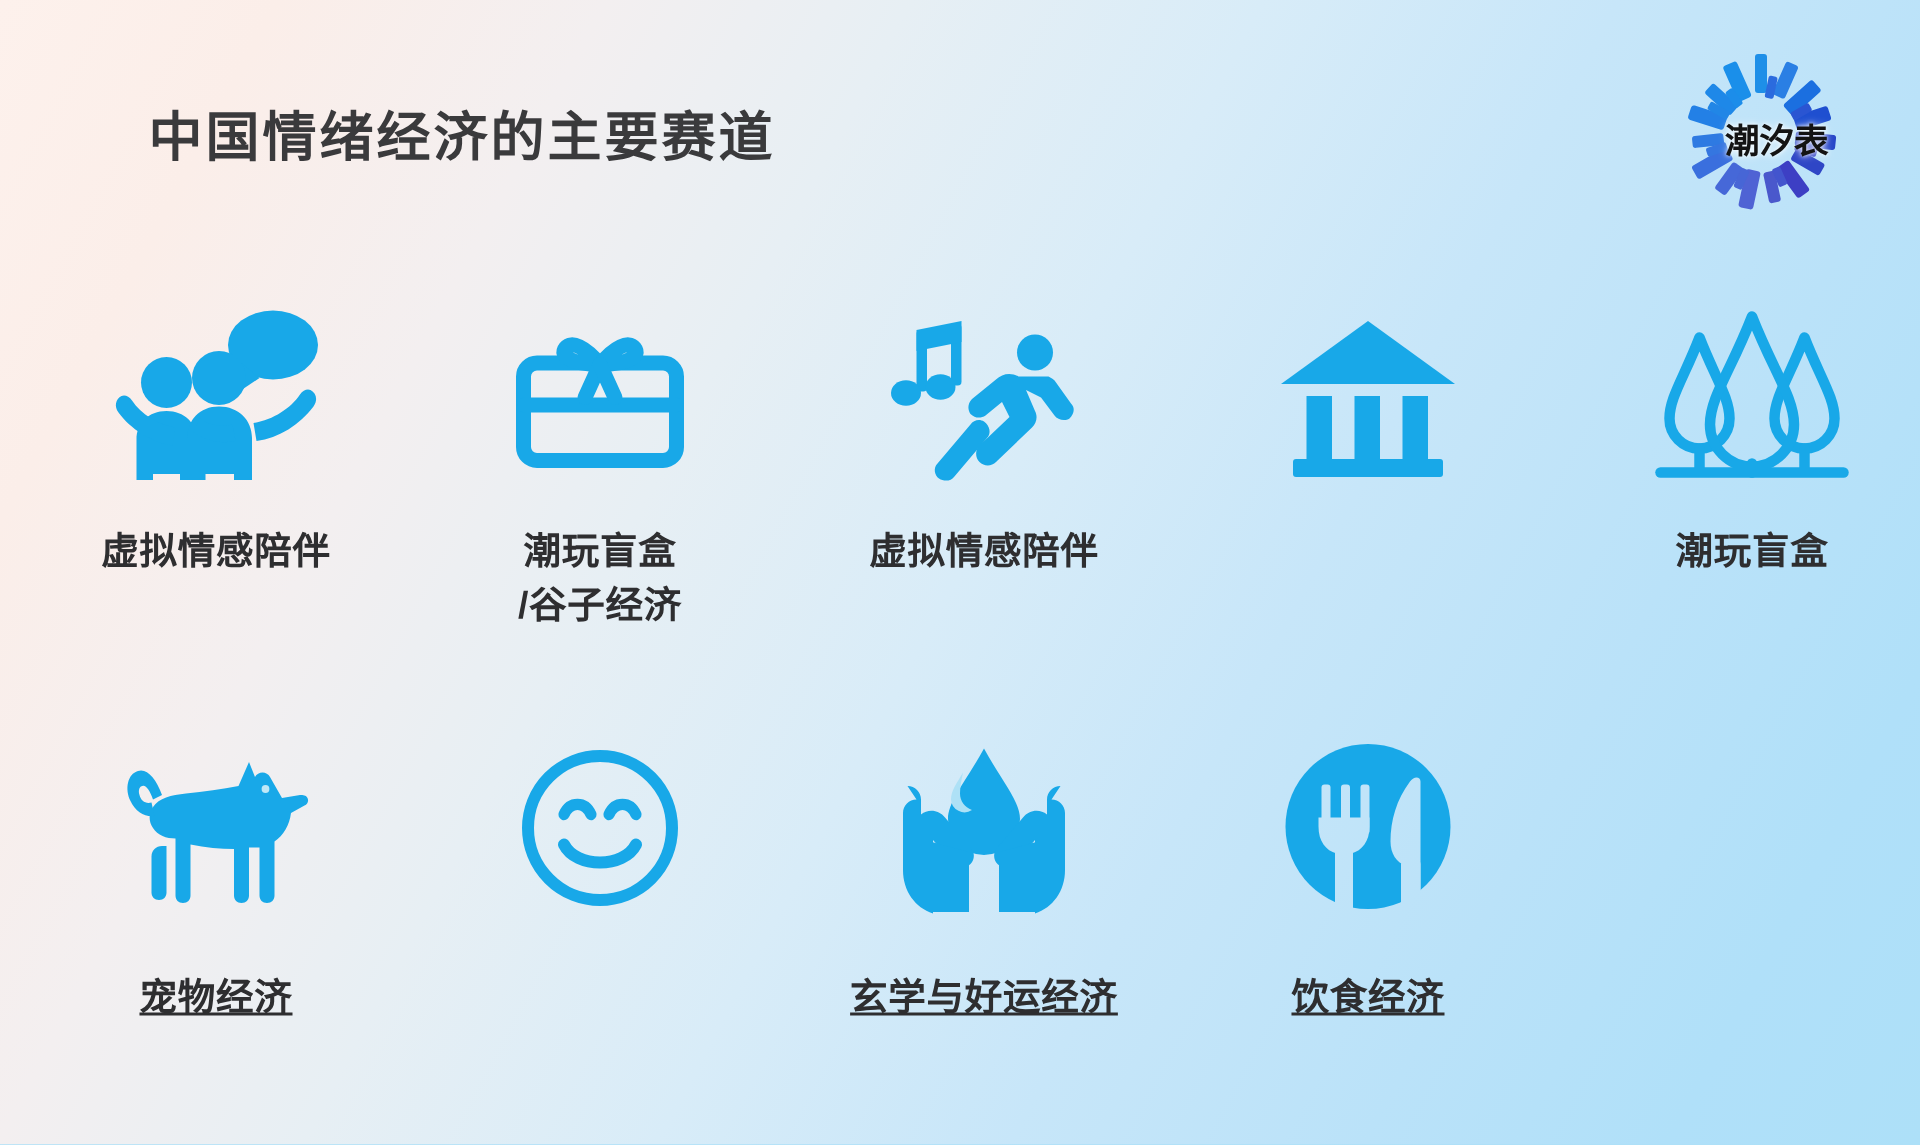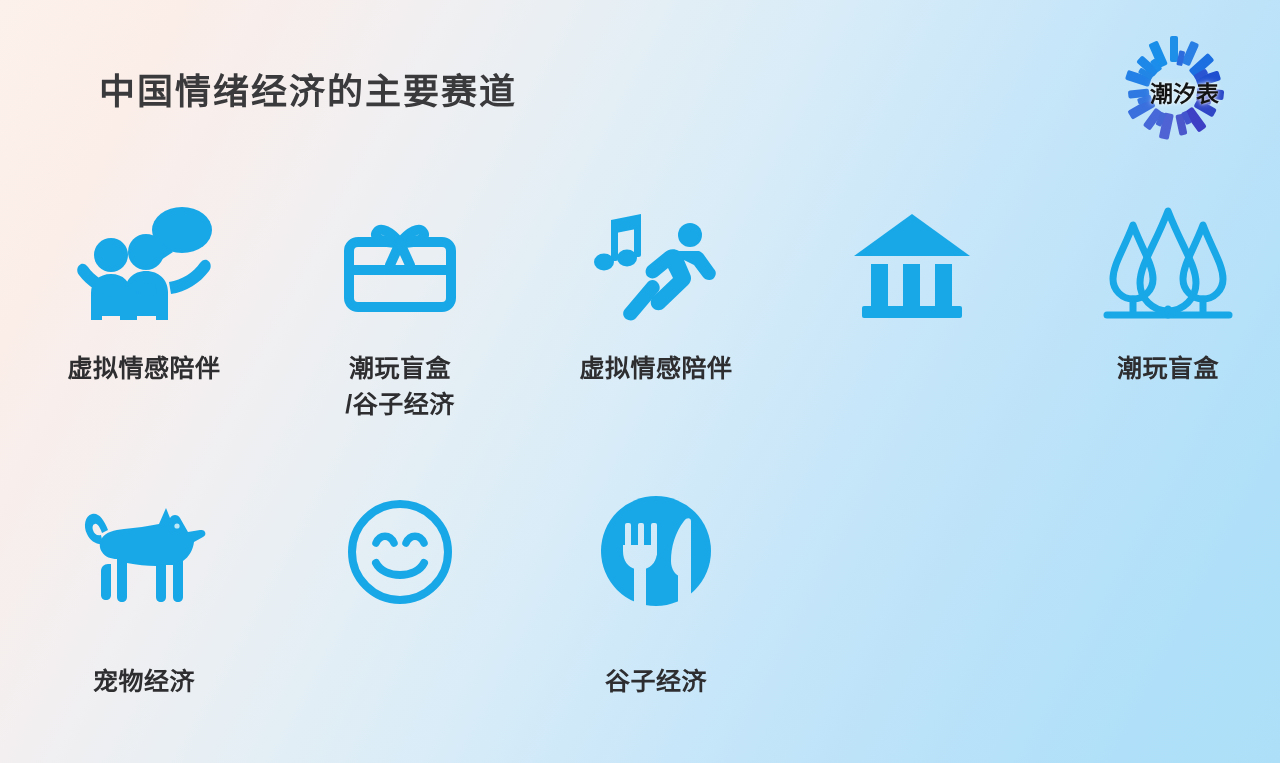--- a/index.html
+++ b/index.html
@@ -112,21 +112,21 @@
   .cell .label {
     margin-top: 14px;
     text-align: center;
     font-size: 25px;
     font-weight: 700;
     color: #2e2e30;
     letter-spacing: .5px;
     line-height: 1.42;
     white-space: pre-line;
   }
-  .cell.r2 .label { margin-top: 38px; }
+  .cell.r2 .label { margin-top: 22px; text-decoration: underline; }
 
   svg { display: block; overflow: visible; }
 </style>
 </head>
 <body>
 
 <div id="slide">
 
   <div id="header">
 
@@ -318,20 +318,35 @@
           <g fill="none" stroke="#18A8E8" stroke-width="8" stroke-linecap="round">
             <circle cx="59" cy="57" r="48"></circle>
             <path d="M35 48 C39 39 49 39 53 48" stroke-width="7.5"></path>
             <path d="M65 48 C69 39 79 39 83 48" stroke-width="7.5"></path>
             <path d="M35 68 C43 84 75 84 83 68" stroke-width="8"></path>
           </g>
         </svg>
       </div>
     </div>
 
+    <div class="cell r2">
+      <div class="icon-wrap">
+        <svg width="128" height="118" viewBox="0 0 128 118">
+          <g fill="#18A8E8">
+            <path d="M64 6 C52 28 40 41 40 53 a24 24 0 0 0 48 0 C88 41 76 28 64 6 Z"></path>
+            <path d="M50 22 c-4 7 -8 12 -8 18 a9 9 0 0 0 14 7 c-5 -2 -8 -6 -8 -11 c0 -4 1 -9 2 -14 z" fill="#aee1f6"></path>
+            <path d="M17 40 c-5 0 -9 4 -9 9 l0 38 c0 14 8 25 20 29 l0 -49 l14 16 c3 3 8 3 11 0 c3 -3 3 -8 0 -11 l-17 -20 c-4 -5 -11 -6 -16 -2 l0 -1 l0 -9 c0 -5 -4 -9 -9 -9 z" transform="translate(2,0)"></path>
+            <path d="M111 40 c5 0 9 4 9 9 l0 38 c0 14 -8 25 -20 29 l0 -49 l-14 16 c-3 3 -8 3 -11 0 c-3 -3 -3 -8 0 -11 l17 -20 c4 -5 11 -6 16 -2 l0 -1 l0 -9 c0 -5 4 -9 9 -9 z" transform="translate(-2,0)"></path>
+            <path d="M28 68 l0 47 l26 0 l0 -40 z"></path>
+            <path d="M100 68 l0 47 l-26 0 l0 -40 z"></path>
+          </g>
+        </svg>
+      </div>
+      <div class="label">玄学与好运经济</div>
+    </div>
 
 
     <div class="cell r2">
       <div class="icon-wrap">
         <svg width="128" height="118" viewBox="0 0 128 118">
           <defs>
             <mask id="cutlery-mask">
               <rect x="0" y="0" width="128" height="118" fill="#fff"></rect>
               <g fill="#000">
                 <rect x="33" y="30" width="6" height="33" rx="2"></rect>
@@ -340,17 +355,17 @@
                 <path d="M31 58 c0 10 5 16 12 18 l0 37 l10 0 l0 -37 c7 -2 12 -8 12 -18 l0 -6 l-34 0 z"></path>
                 <rect x="42" y="72" width="12" height="44" rx="3"></rect>
                 <path d="M92 28 C83 40 79 54 79 68 c0 8 4 14 10 16 l0 32 l10 0 l0 -88 c0 -3 -4 -4 -7 0 Z"></path>
                 <rect x="86" y="80" width="13" height="36" rx="3"></rect>
               </g>
             </mask>
           </defs>
           <circle cx="64" cy="58" r="55" fill="#18A8E8" mask="url(#cutlery-mask)"></circle>
         </svg>
       </div>
-      <div class="label">谷子经济</div>
+      <div class="label">饮食经济</div>
     </div>
 
   </div>
 </div>
 
 </body></html>

